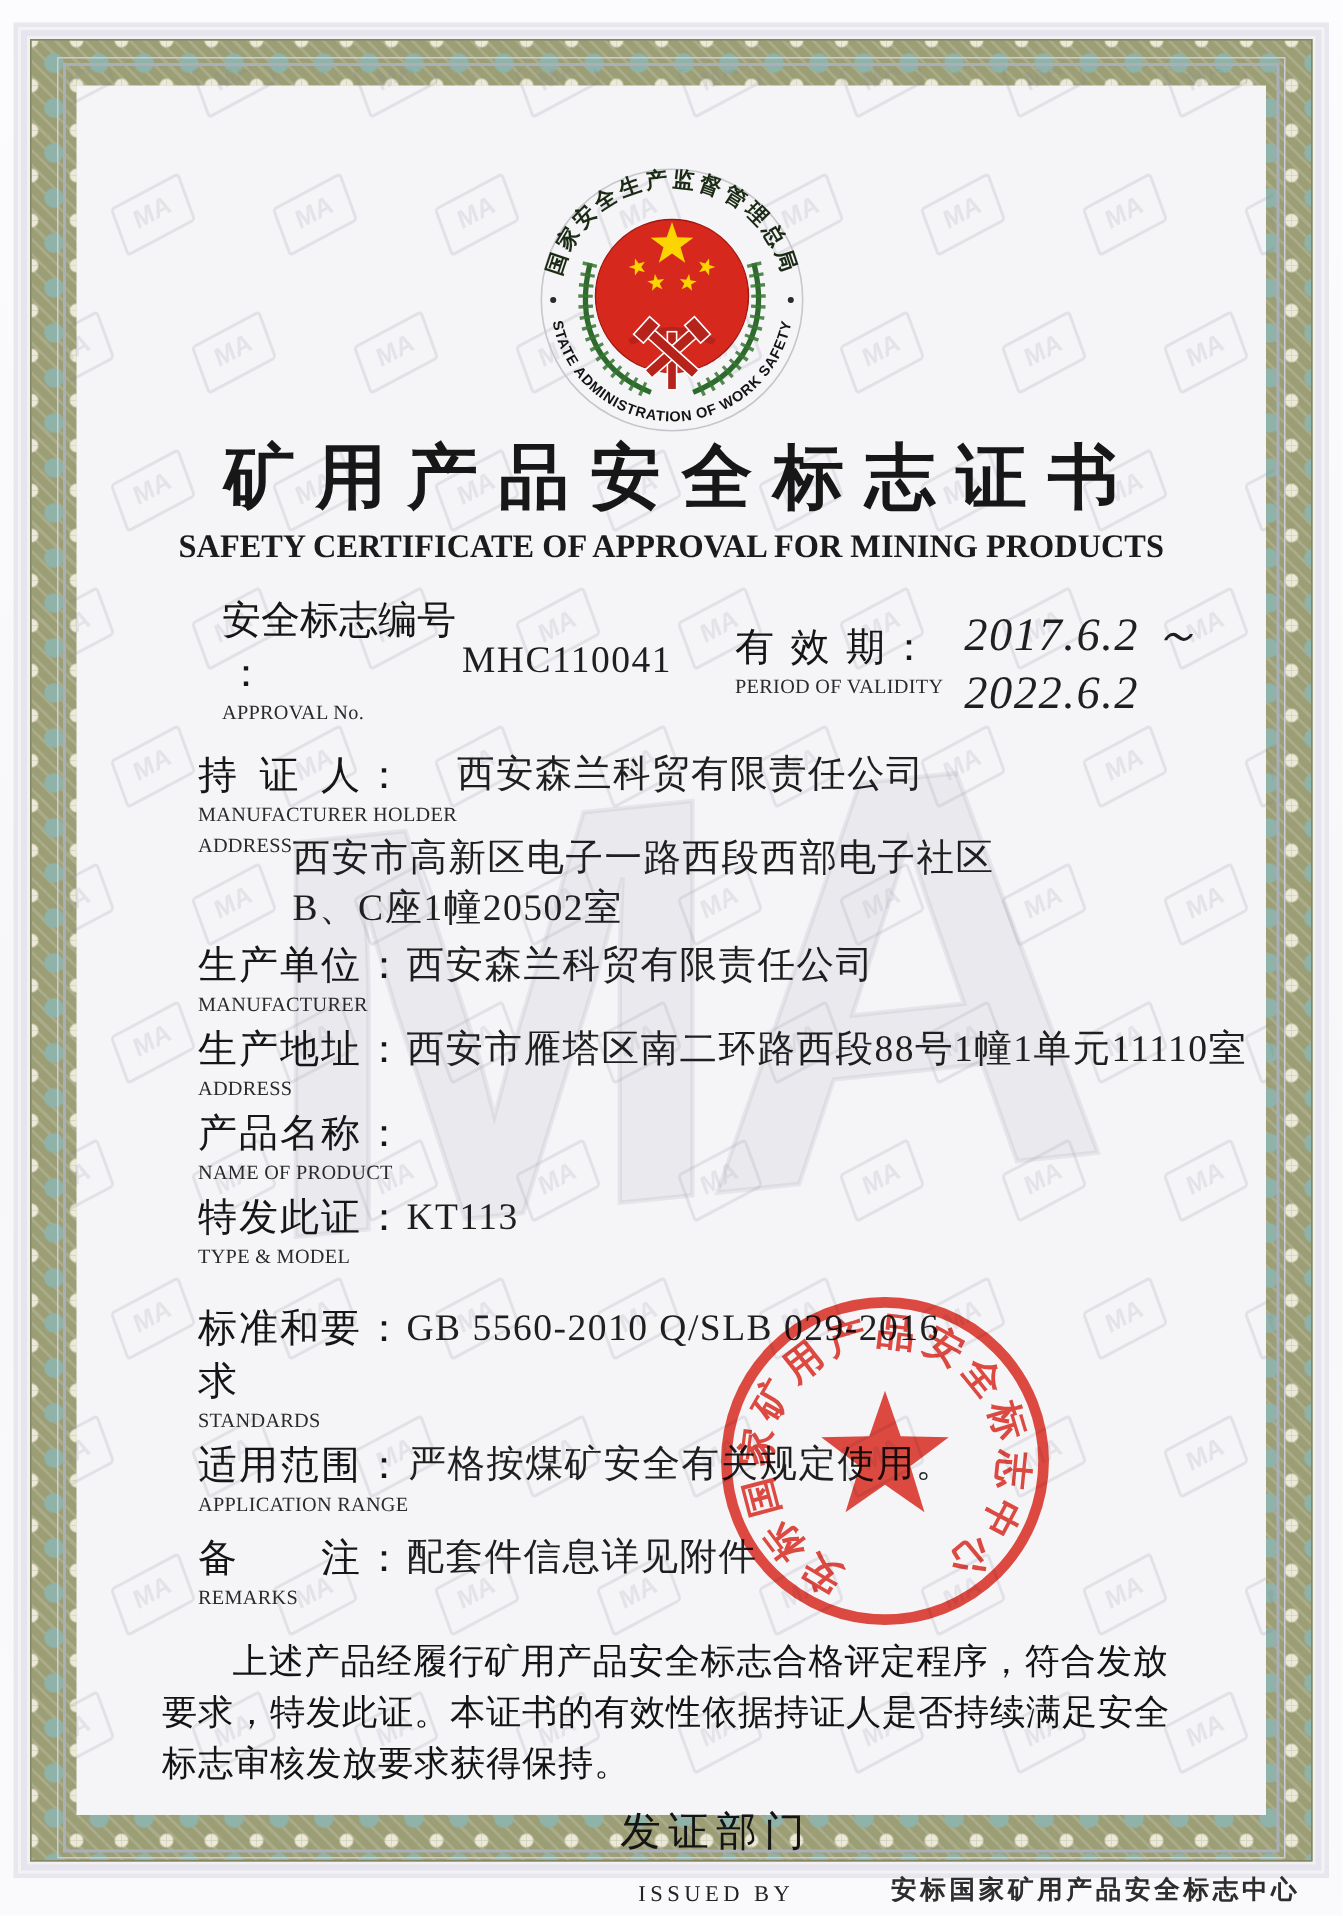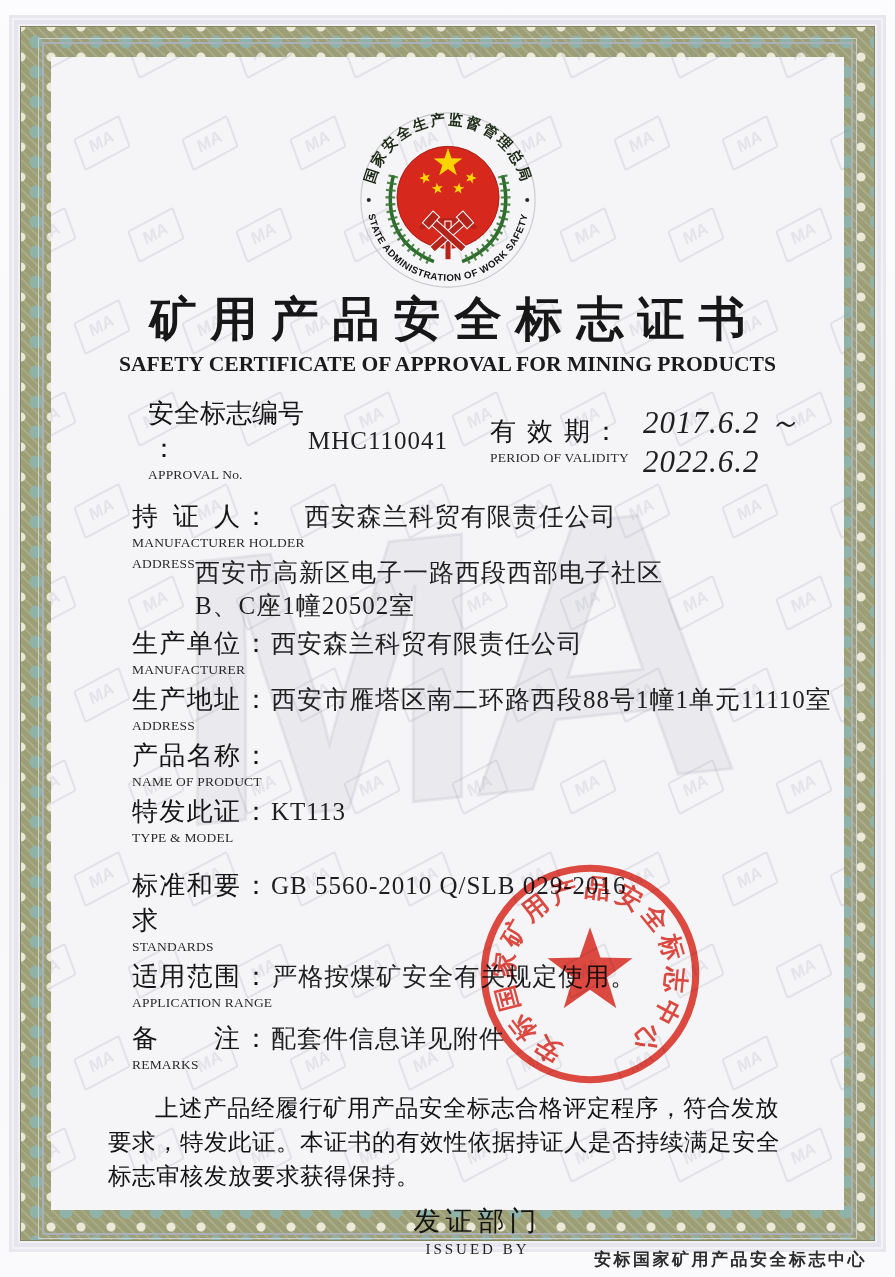--- a/index.html
+++ b/index.html
@@ -74,21 +74,21 @@
   .fval{font-size:25px;letter-spacing:1px;line-height:1.3;padding-top:2px;max-width:565px;}
   .fval.narrow{max-width:478px;}
   .gap-lg{margin-top:22px;}
   .gap-sm{margin-top:10px;}
   .declaration{
     margin:18px 40px 0 46px;font-size:23.5px;line-height:1.45;letter-spacing:.5px;
     text-indent:2em;color:#141414;
   }
   .issued{position:relative;left:30px;margin-top:10px;text-align:center;}
   .issued-cn{font-size:27px;letter-spacing:5px;color:#141414;}
-  .issued-en{font-size:15px;letter-spacing:3px;color:#222;margin-top:2px;}
+  .issued-en{font-size:15px;letter-spacing:3px;color:#222;margin-top:16px;}
   .issue-date{margin:16px 0 0 493px;font-size:24px;letter-spacing:1px;color:#141414;width:max-content;}
   .seal{position:absolute;left:468px;top:852px;width:244px;height:244px;z-index:5;opacity:.88;mix-blend-mode:multiply;}
   .bottom-caption{
     position:absolute;right:28px;bottom:6px;z-index:6;
     font-size:17px;font-weight:bold;letter-spacing:2.5px;color:#2d2d2d;
   }
 </style>
 </head>
 <body>
 

